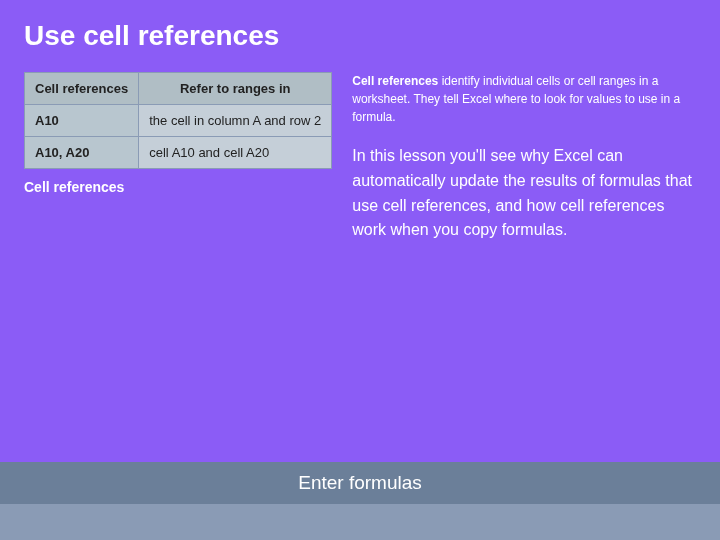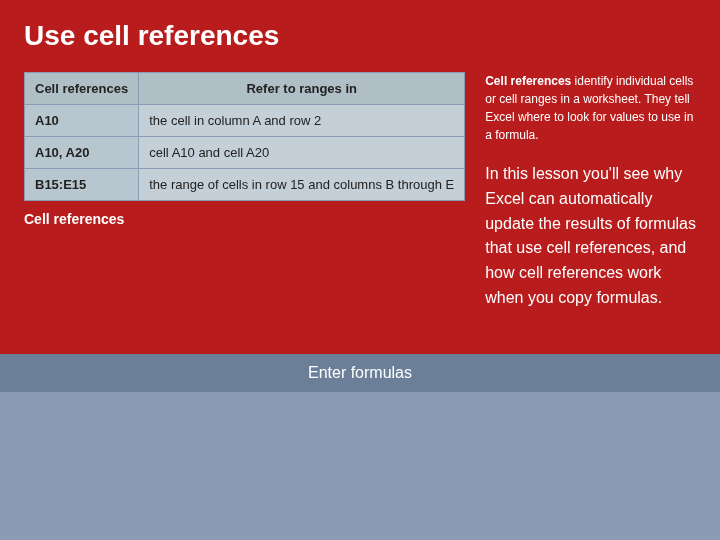--- a/index.html
+++ b/index.html
@@ -7,22 +7,22 @@
     body {
       width: 720px;
       height: 540px;
       background-color: #8a9bb5;
       font-family: Arial, sans-serif;
       overflow: hidden;
     }
 
     .page {
       width: 720px;
-      height: 392px;
-      background-color: #b91c1c;
+      height: 504px;
+      background-color: #8b5cf6;
       padding: 20px 24px;
       position: relative;
     }
 
     .page-title {
       font-size: 28px;
       font-weight: bold;
       color: #ffffff;
       margin-bottom: 20px;
     }
@@ -100,21 +100,21 @@
     }
 
     .footer-bar {
       position: absolute;
       bottom: 0;
       left: 0;
       width: 100%;
       background-color: #6b7f99;
       text-align: center;
       padding: 10px;
-      font-size: 16px;
+      font-size: 19px;
       color: #ffffff;
       font-weight: normal;
     }
   </style>
 </head>
 <body>
 
 <div class="page">
 
   <div class="page-title">Use cell references</div>
@@ -131,24 +131,20 @@
         </thead>
         <tbody id="table-body">
         <tr>
               <td>A10</td>
               <td>the cell in column A and row 2</td>
             </tr>
             <tr>
               <td>A10, A20</td>
               <td>cell A10 and cell A20</td>
             </tr>
-            <tr>
-              <td>B15:E15</td>
-              <td>the range of cells in row 15 and columns B through E</td>
-            </tr>
           </tbody>
       </table>
 
       <div class="table-caption">Cell references</div>
     </div>
 
     <div class="text-section">
       <p class="intro-paragraph">
         <strong>Cell references</strong>
         <span> identify individual cells or cell ranges in a worksheet. They tell Excel where to look for values to use in a formula.</span>

